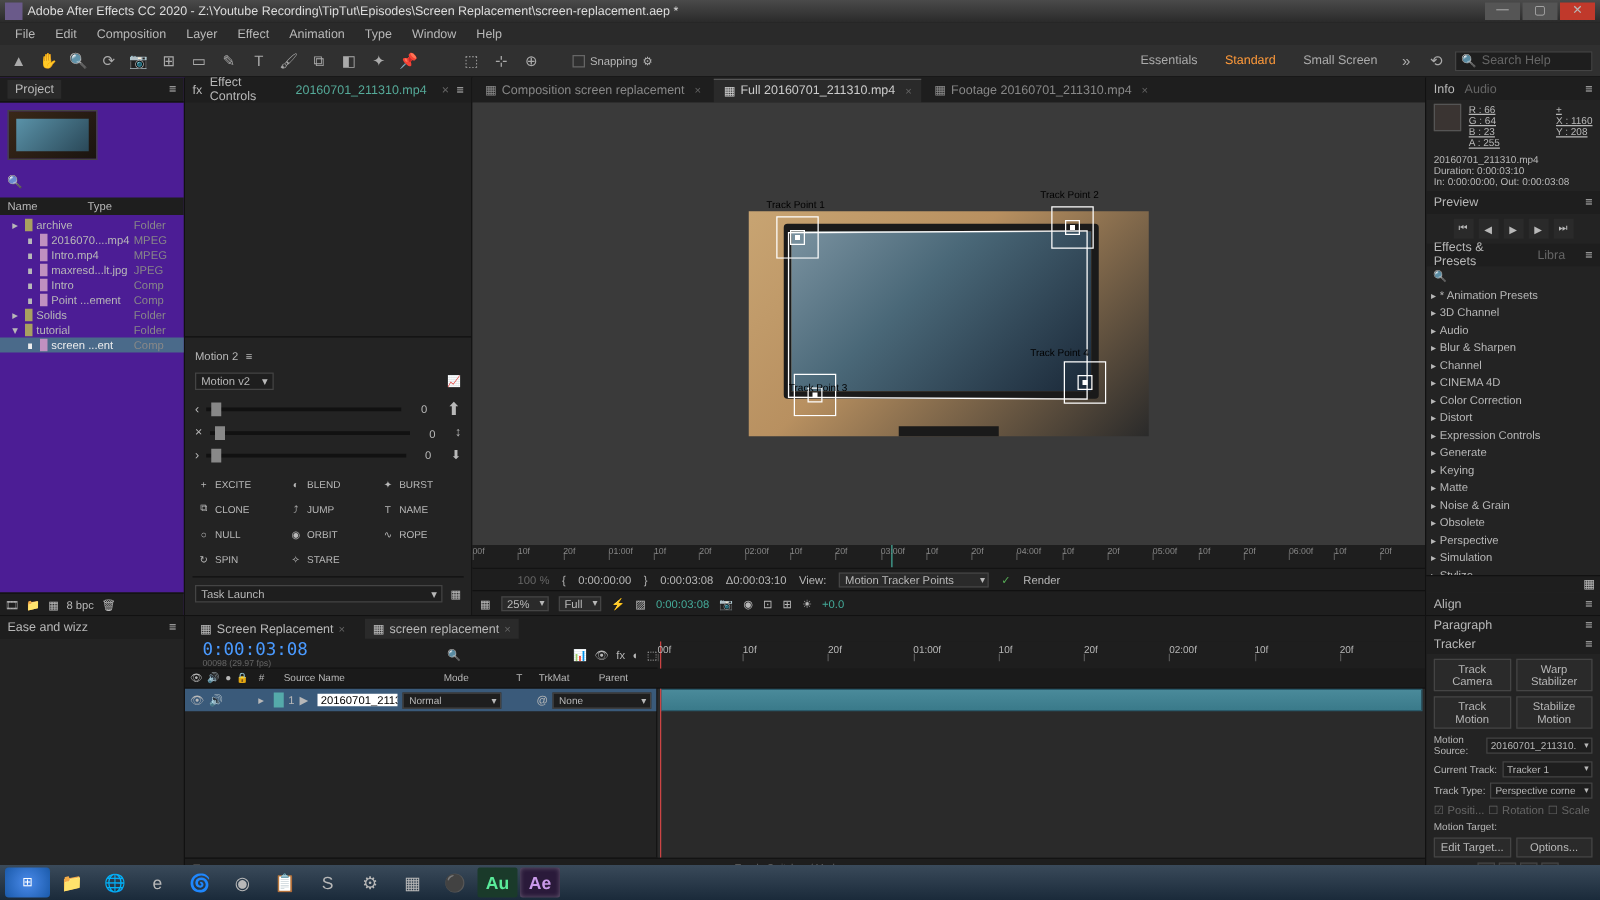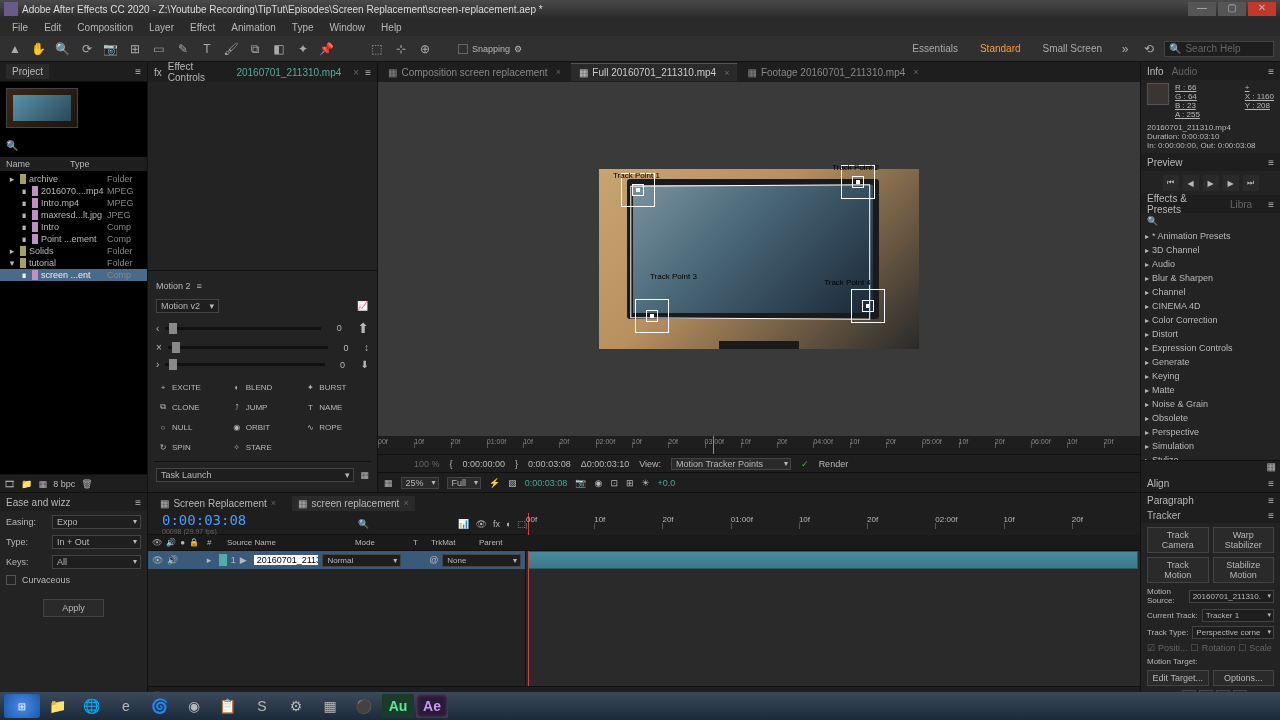--- a/index.html
+++ b/index.html
@@ -22,21 +22,21 @@
 .tool-icon { width: 18px; height: 18px; display:flex; align-items:center; justify-content:center; cursor:pointer; font-size:12px; color:#aaa; }
 .toolbar-spacer { flex: 1; }
 .workspace { font-size: 10px; padding: 2px 8px; cursor: pointer; color:#aaa; }
 .workspace.active { color: #ff9a3a; }
 .searchbox { width: 110px; height: 16px; background:#1e1e1e; border:1px solid #444; padding:0 4px; display:flex; align-items:center; gap:4px; }
 
 
 .main { display: flex; height: 430px; }
 
 
-.leftcol { width: 148px; display: flex; flex-direction: column; background:#000000; border-right:1px solid #111; }
+.leftcol { width: 148px; display: flex; flex-direction: column; background:#4c1d95; border-right:1px solid #111; }
 .panel-tabs { height: 20px; display:flex; align-items:center; background:#1e1e1e; border-bottom:1px solid #111; padding:0 6px; }
 .panel-tab { font-size:10px; padding:2px 6px; cursor:pointer; }
 .panel-tab.active { background:#2a2a2a; }
 .thumb { width: 72px; height: 40px; background: linear-gradient(135deg,#3a2818,#1a1410); margin:6px; border:1px solid #444; position:relative; }
 .thumb::after { content:''; position:absolute; inset:6px; background:linear-gradient(135deg,#5a92a8,#2a4858); }
 .proj-meta { font-size:9px; padding:2px 6px; line-height:1.3; white-space:pre-line; }
 .search-proj { margin:6px; }
 .proj-header { display:flex; padding:2px 6px; background:#1e1e1e; font-size:9px; gap:40px;}
 .proj-tree { padding:2px 0; }
 .tree-row { display:flex; align-items:center; padding:1px 4px; font-size:9px; cursor:pointer; gap:3px; }
@@ -69,24 +69,24 @@
 .vtab { padding:3px 8px; display:flex; align-items:center; gap:4px; cursor:pointer; color:#888; }
 .vtab.active { background:#2a2a2a; color:#ccc; border-top:1px solid #555; }
 .vtab .x { font-size:9px; color:#666; margin-left:4px; cursor:pointer; }
 .viewport { flex:1; background:#3a3a3a; display:flex; align-items:center; justify-content:center; position:relative; }
 .footage { width:320px; height:180px; background:linear-gradient(135deg,#c8a472 0%,#b89060 40%,#2a2a2a 100%); position:relative; }
 .monitor { position:absolute; left:28px; top:10px; right:40px; bottom:30px; background:linear-gradient(135deg,#7a92a0 0%,#4a6878 40%,#1a2838 100%); border:6px solid #1a1a1a; border-radius:3px; }
 .monitor-stand { position:absolute; bottom:0; left:50%; transform:translateX(-50%); width:80px; height:8px; background:#1a1a1a; }
 .track-pt { position:absolute; width:34px; height:34px; border:1px solid #fff; }
 .track-pt-inner { position:absolute; inset:10px; border:1px solid #fff; }
 .track-pt-center { position:absolute; left:50%; top:50%; width:4px; height:4px; background:#fff; transform:translate(-50%,-50%); }
-.track-label { position:absolute; font-size:8px; color:#000; white-space:nowrap;margin-top:12px; }
+.track-label { position:absolute; font-size:8px; color:#000; white-space:nowrap; }
 .tp1 { left:22px; top:4px; } .tl1 { left:14px; top:-10px; }
 .tp2 { right:44px; top:-4px; } .tl2 { right:40px; top:-18px; }
-.tp3 { left:36px; bottom:16px; } .tl3 { left:32px; bottom:68px;padding-left:19px; }
+.tp3 { left:36px; bottom:16px; } .tl3 { left:32px; bottom:34px; }
 .tp4 { right:34px; bottom:26px; } .tl4 { right:48px; bottom:62px; }
 .corner-outline { position:absolute; inset:16px 50px 30px 30px; border:1px solid #fff; pointer-events:none; transform:perspective(400px) rotateY(-2deg); }
 .time-ruler { height:18px; background:#1e1e1e; display:flex; align-items:center; font-size:8px; color:#888; position:relative; overflow:hidden; }
 .time-ruler .tick { position:absolute; top:6px; height:6px; width:1px; background:#555; }
 .time-ruler .ticklabel { position:absolute; top:2px; font-size:7px; }
 .playhead-line { position:absolute; top:0; bottom:0; width:1px; background:#4a9; }
 .viewer-foot { height:20px; background:#1e1e1e; display:flex; align-items:center; padding:0 6px; gap:8px; font-size:9px; border-top:1px solid #111; }
 .vf-dd { background:#2a2a2a; border:1px solid #444; padding:0 14px 0 4px; position:relative; cursor:pointer; }
 .vf-dd::after { content:'▾'; position:absolute; right:2px; font-size:8px; }
 .viewer-status { height:18px; background:#1e1e1e; display:flex; align-items:center; padding:0 6px; gap:10px; font-size:9px; border-top:1px solid #111; }
@@ -654,39 +654,20 @@
   </div>
 </div>
 
 <div class="bottom">
   <div class="bot-left">
     <div class="rpanel-head">
         <span>Ease and wizz</span>
         <span style="flex:1"></span>
         <span>≡</span>
       </div>
-    <div class="ease-panel">
-      <div class="ease-row">
-          <span class="ease-label">Easing:</span>
-          <div class="ease-dd">Expo</div>
-        </div>
-      <div class="ease-row">
-          <span class="ease-label">Type:</span>
-          <div class="ease-dd">In + Out</div>
-        </div>
-      <div class="ease-row">
-          <span class="ease-label">Keys:</span>
-          <div class="ease-dd">All</div>
-        </div>
-      <div class="ease-row">
-          <span style="width:10px;height:10px;border:1px solid #555"></span>
-          <span>Curvaceous</span>
-        </div>
-      <div class="apply-btn">Apply</div>
-    </div>
   </div>
 
   <div class="timeline-area">
     <div class="tl-tabs" id="tl-tabs">
         <div class="tl-tab">
           <span>▦</span>
           <span>Screen Replacement</span>
           <span class="x">×</span>
         </div>
         <div class="tl-tab active">

